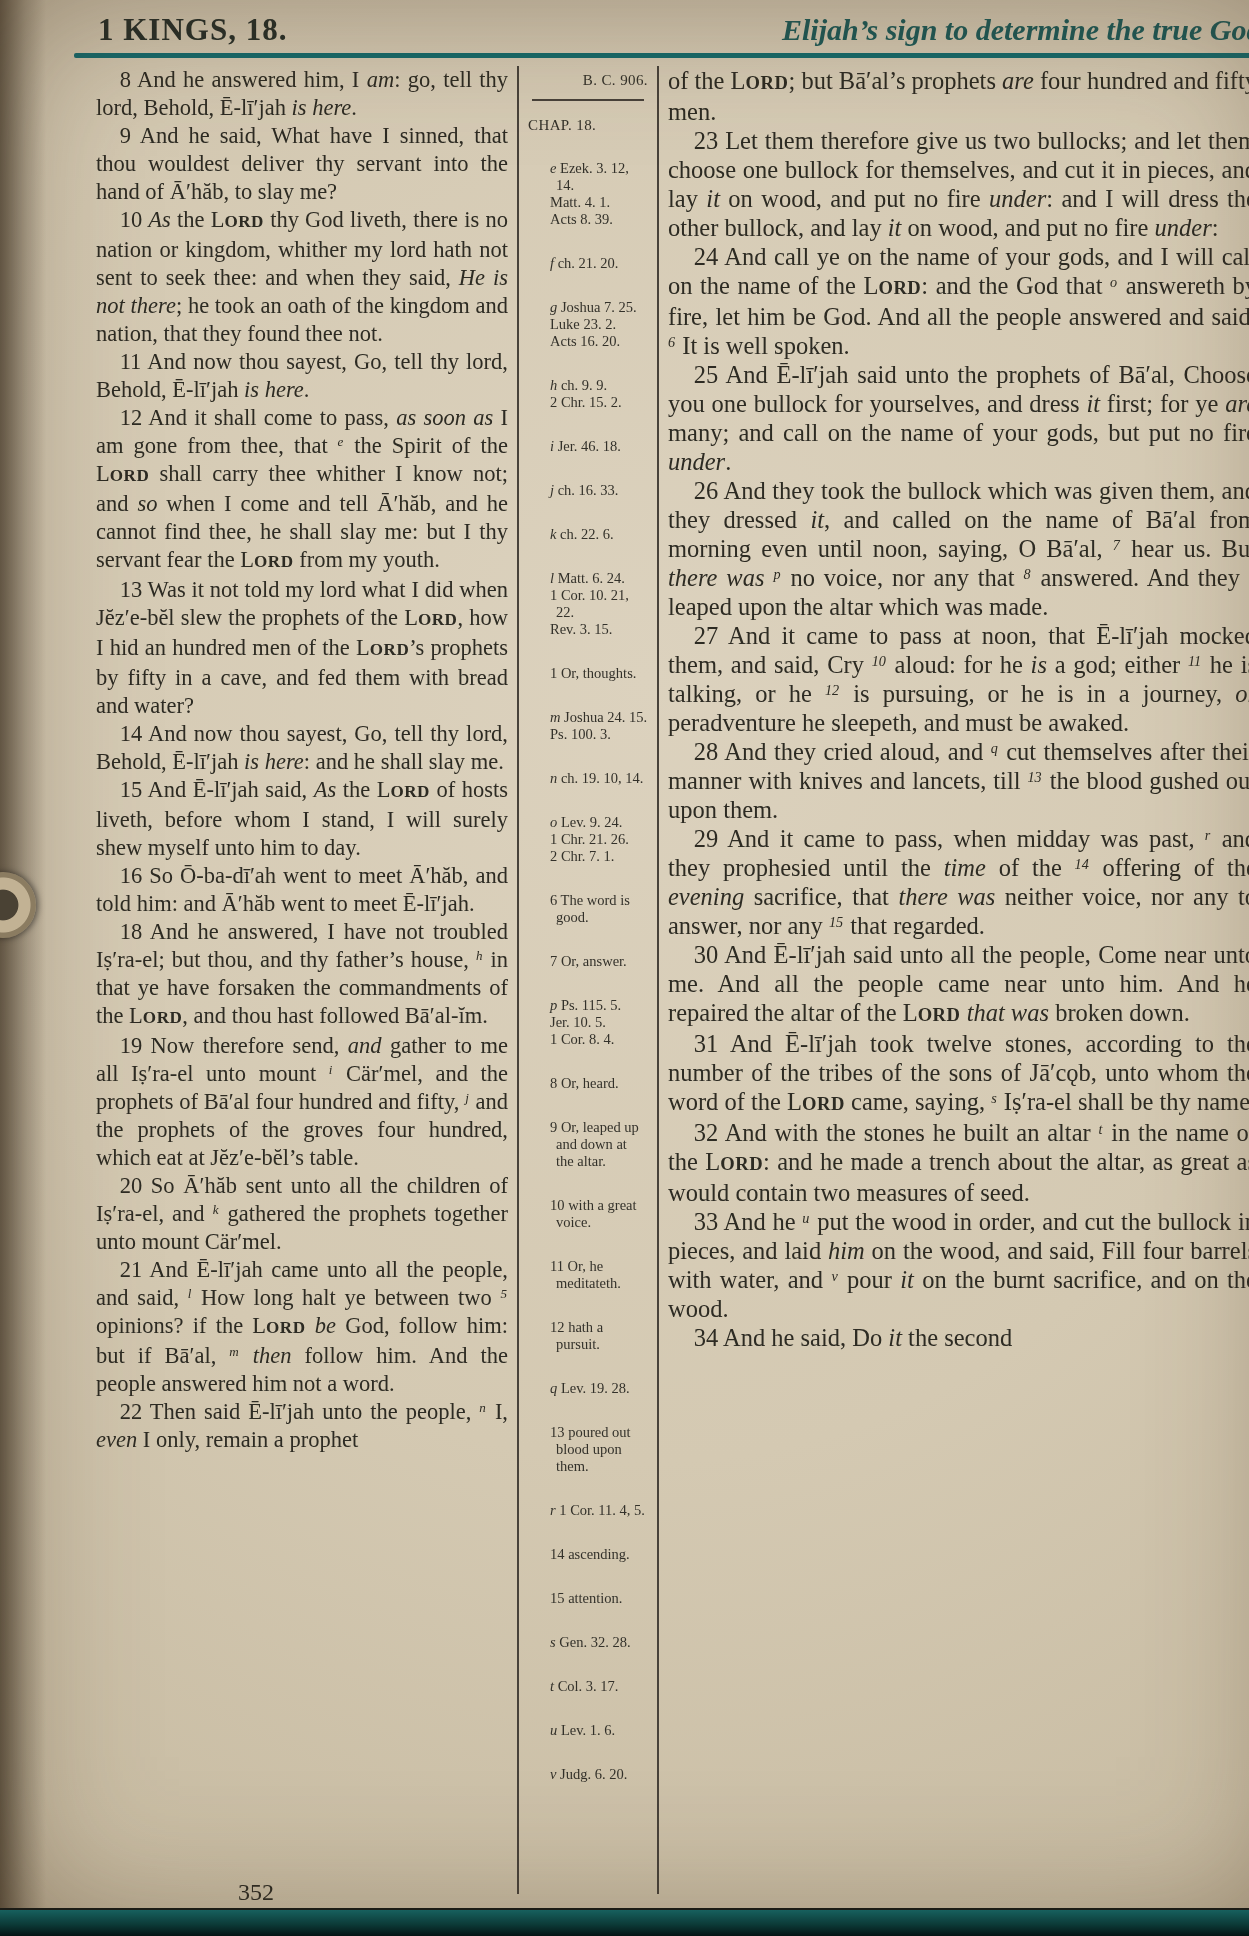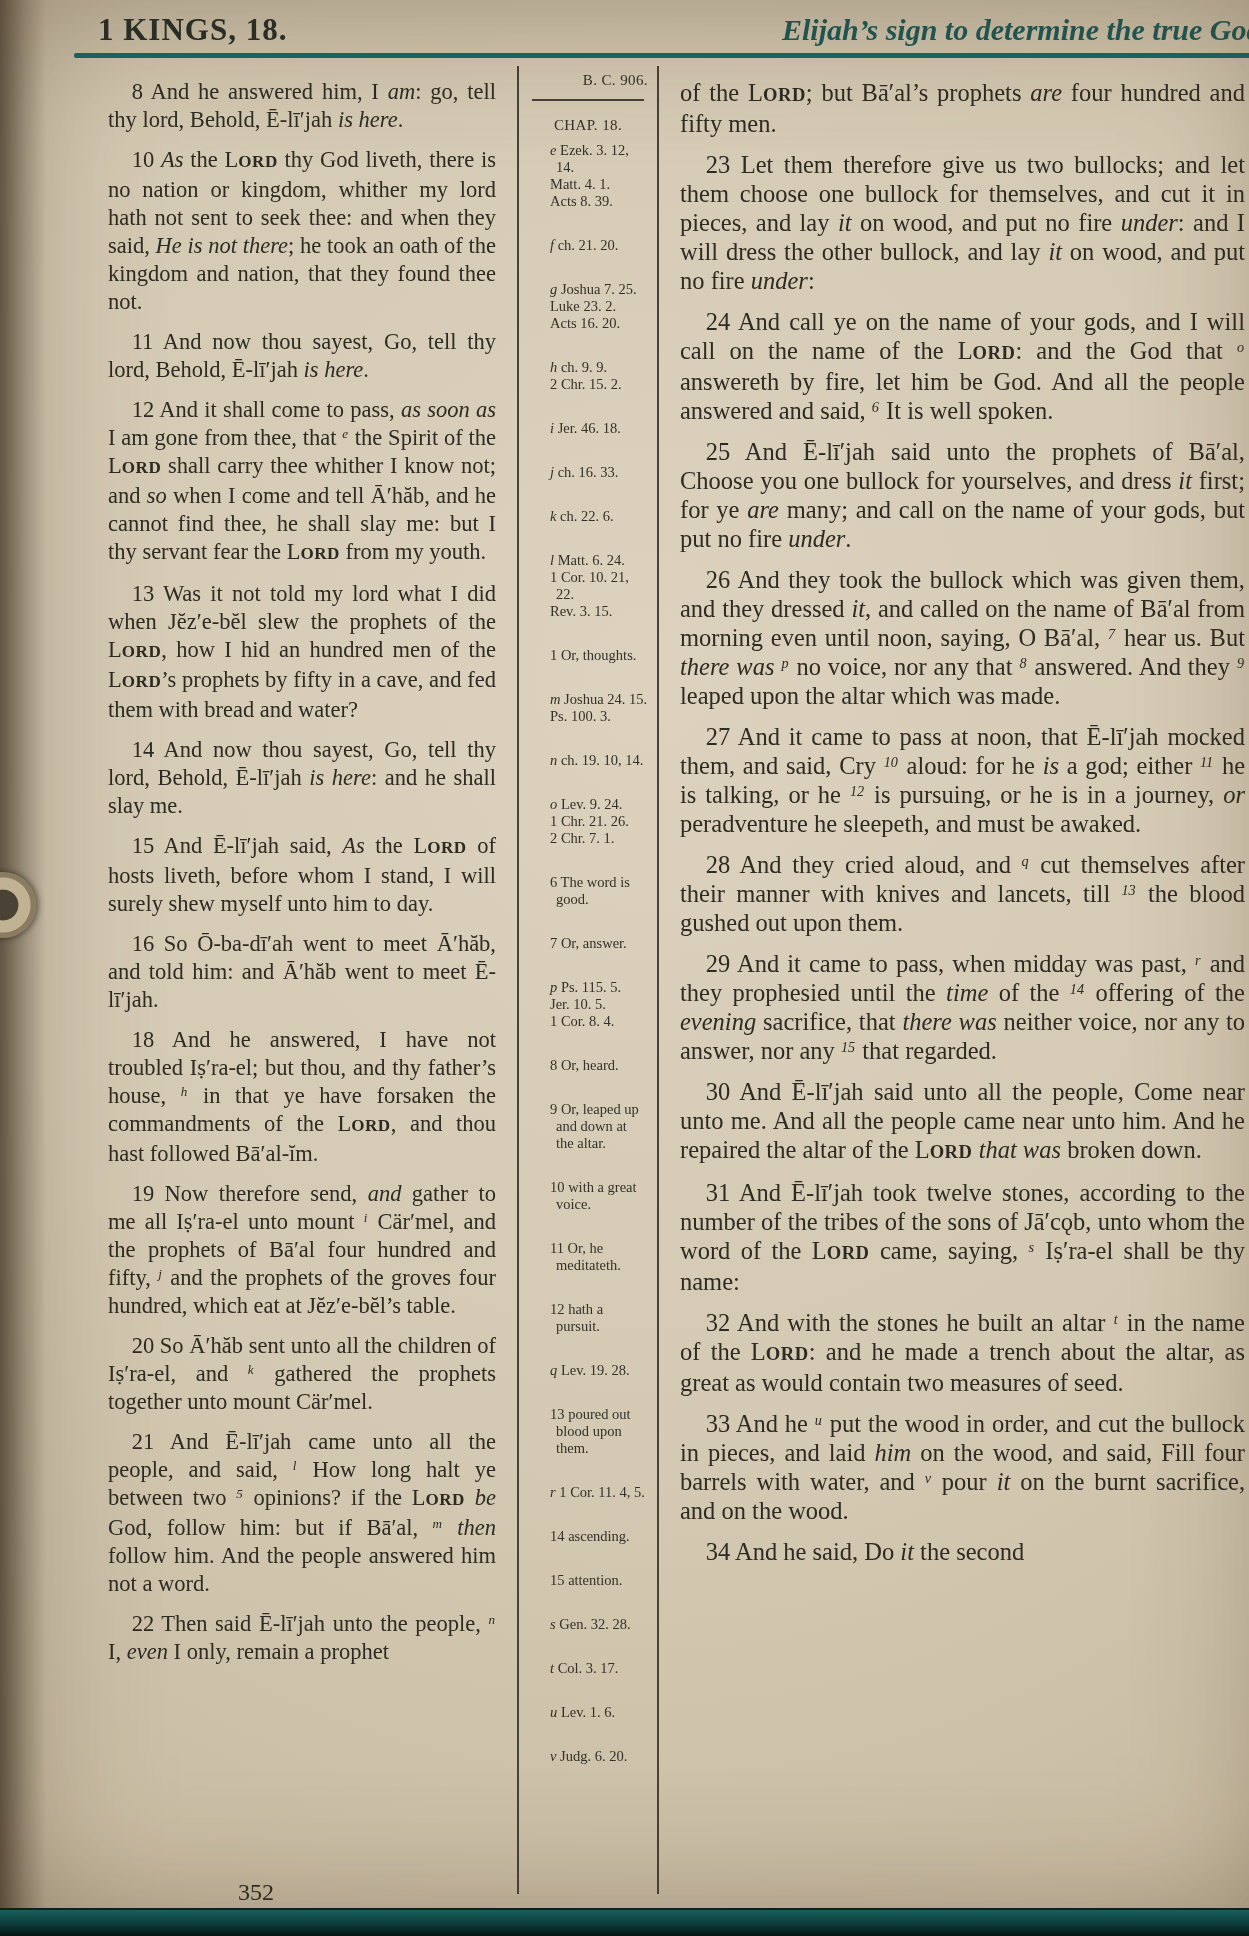--- a/index.html
+++ b/index.html
@@ -20,27 +20,27 @@
     box-shadow:2px 0 6px rgba(0,0,0,.5);}
   header{display:flex;justify-content:space-between;align-items:baseline;padding:12px 26px 2px 52px;}
   .h-left{font-size:31px;font-weight:bold;letter-spacing:1px;color:#262e28;}
   .h-right{font-size:30px;font-weight:bold;font-style:italic;color:#1c5a58;}
   .head-rule{height:5px;background:#136a6d;margin:3px 16px 0 28px;border-radius:2px;}
   .columns{display:flex;align-items:stretch;padding:8px 38px 0 50px;height:1836px;overflow:hidden;box-sizing:border-box;}
   .v-rule{width:2px;background:#48423a;margin:0 9px;flex:0 0 auto;}
   .col-left{width:412px;flex:0 0 auto;font-size:22.5px;line-height:28px;text-align:justify;overflow:hidden;}
   .col-right{flex:1 1 auto;font-size:24.5px;line-height:29px;text-align:justify;overflow:hidden;}
   .col-center{width:120px;flex:0 0 auto;font-size:14.5px;line-height:17px;padding-top:6px;overflow:hidden;color:#33312a;}
-  .verse{margin:12px;text-indent:1.05em;}
+  .verse{margin:0;text-indent:1.05em;}
   .verse.cont{text-indent:0;}
   .verse sup{font-size:.58em;font-style:italic;line-height:0;vertical-align:.5em;margin-right:1px;}
   .sc{font-size:.76em;letter-spacing:.5px;font-weight:bold;}
   .bc{text-align:right;font-size:15px;letter-spacing:.4px;}
   .bc-rule{border-top:2px solid #48423a;margin:10px 4px 16px;}
-  .chap{text-align:center;font-size:15px;letter-spacing:.4px;margin-bottom:8px;}
+  .chap{font-size:15px;letter-spacing:.4px;margin-bottom:26px;}
   .note{margin-bottom:27px;margin-left:22px;}
   .note-line{text-indent:-6px;padding-left:6px;}
   .page-number{position:absolute;left:50px;width:412px;bottom:30px;text-align:center;font-size:24px;z-index:6;}
   .bottom-band{position:absolute;left:0;right:0;bottom:0;height:26px;z-index:9;
     border-top:2px solid #1c1c16;
     background:linear-gradient(#17605e, #0c3b38 55%, #041414);}
 </style>
 </head>
 <body>
 
@@ -51,20 +51,21 @@
   <header>
     <span class="h-left">1 KINGS, 18.</span>
     <span class="h-right">Elijah’s sign to determine the true God.</span>
   </header>
   <div class="head-rule"></div>
 
   <main class="columns">
     <section class="col-left">
       <div id="left-verses">
           <p class="verse">8 And he answered him, I <i>am</i>: go, tell thy lord, Behold, Ē-lī′jah <i>is here</i>.</p>
+          <p class="verse">9 And he said, What have I sinned, that thou wouldest deliver thy servant into the hand of Ā′hăb, to slay me?</p>
           <p class="verse">10 <i>As</i> the L<span class="sc">ORD</span> thy God liveth, there is no nation or kingdom, whither my lord hath not sent to seek thee: and when they said, <i>He is not there</i>; he took an oath of the kingdom and nation, that they found thee not.</p>
           <p class="verse">11 And now thou sayest, Go, tell thy lord, Behold, Ē-lī′jah <i>is here</i>.</p>
           <p class="verse">12 And it shall come to pass, <i>as soon as</i> I am gone from thee, that <sup>e</sup> the Spirit of the L<span class="sc">ORD</span> shall carry thee whither I know not; and <i>so</i> when I come and tell Ā′hăb, and he cannot find thee, he shall slay me: but I thy servant fear the L<span class="sc">ORD</span> from my youth.</p>
           <p class="verse">13 Was it not told my lord what I did when Jĕz′e-bĕl slew the prophets of the L<span class="sc">ORD</span>, how I hid an hundred men of the L<span class="sc">ORD</span>’s prophets by fifty in a cave, and fed them with bread and water?</p>
           <p class="verse">14 And now thou sayest, Go, tell thy lord, Behold, Ē-lī′jah <i>is here</i>: and he shall slay me.</p>
           <p class="verse">15 And Ē-lī′jah said, <i>As</i> the L<span class="sc">ORD</span> of hosts liveth, before whom I stand, I will surely shew myself unto him to day.</p>
           <p class="verse">16 So Ō-ba-dī′ah went to meet Ā′hăb, and told him: and Ā′hăb went to meet Ē-lī′jah.</p>
           <p class="verse">18 And he answered, I have not troubled Iṣ′ra-el; but thou, and thy father’s house, <sup>h</sup> in that ye have forsaken the commandments of the L<span class="sc">ORD</span>, and thou hast followed Bā′al-ĭm.</p>
           <p class="verse">19 Now therefore send, <i>and</i> gather to me all Iṣ′ra-el unto mount <sup>i</sup> Cär′mel, and the prophets of Bā′al four hundred and fifty, <sup>j</sup> and the prophets of the groves four hundred, which eat at Jĕz′e-bĕl’s table.</p>
           <p class="verse">20 So Ā′hăb sent unto all the children of Iṣ′ra-el, and <sup>k</sup> gathered the prophets together unto mount Cär′mel.</p>

